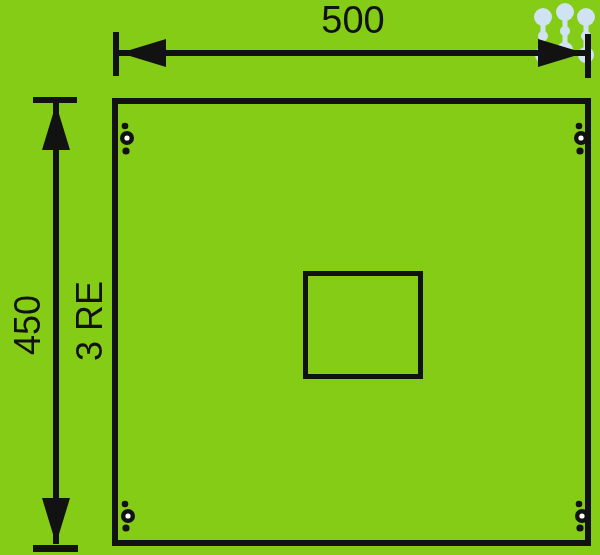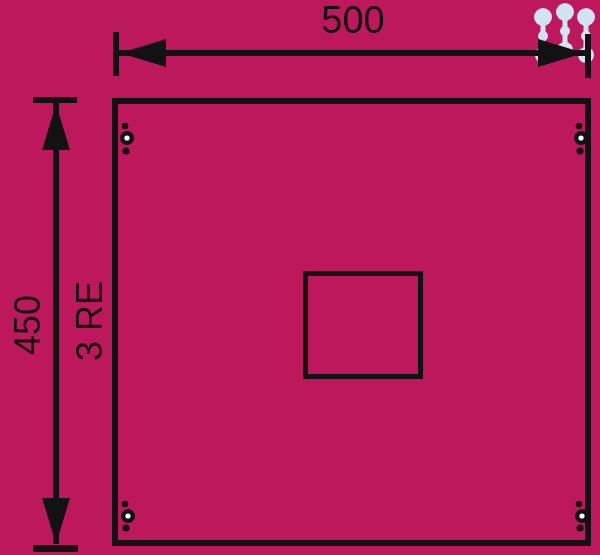--- a/index.html
+++ b/index.html
@@ -5,21 +5,21 @@
   html, body {
     margin: 0;
     padding: 0;
     background: #ffffff;
     font-family: "Liberation Sans", sans-serif;
   }
   .canvas {
     position: relative;
     width: 600px;
     height: 555px;
-    background: #be185d;
+    background: #84cc16;
     overflow: hidden;
     text-align: right;
   }
   svg text {
     font-family: "Liberation Sans", sans-serif;
     font-weight: 400;
   }
   .dim-label-top { font-size: 38px; }
   .dim-label-side { font-size: 36px; }
 </style>

